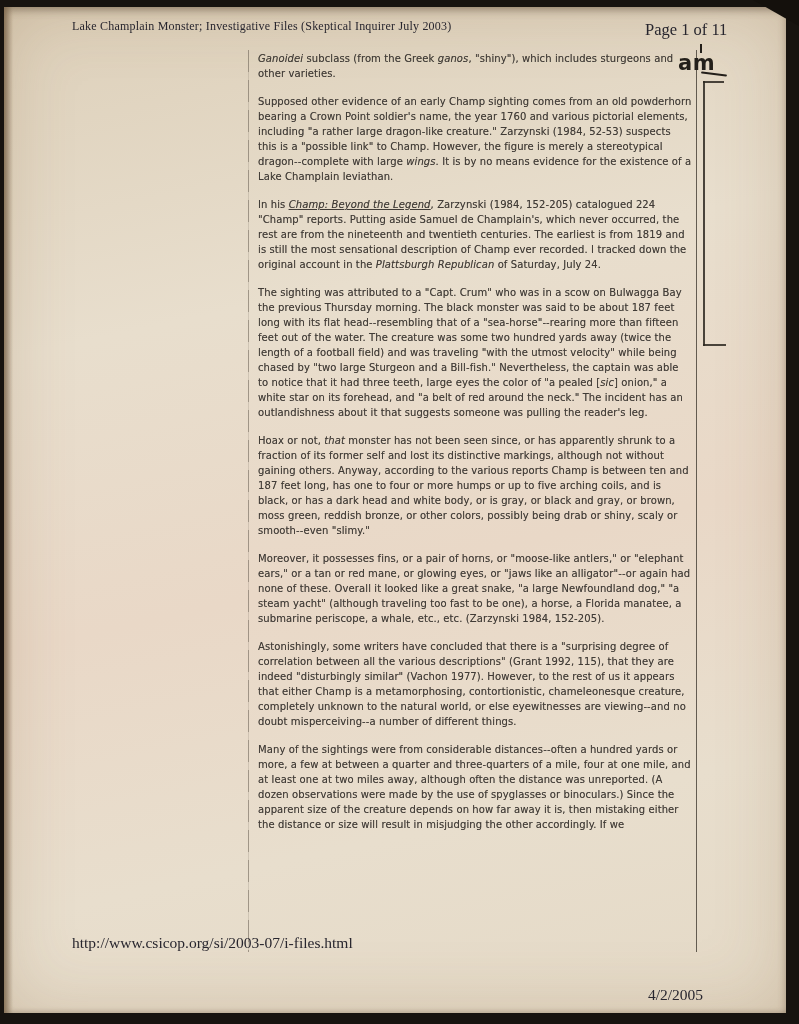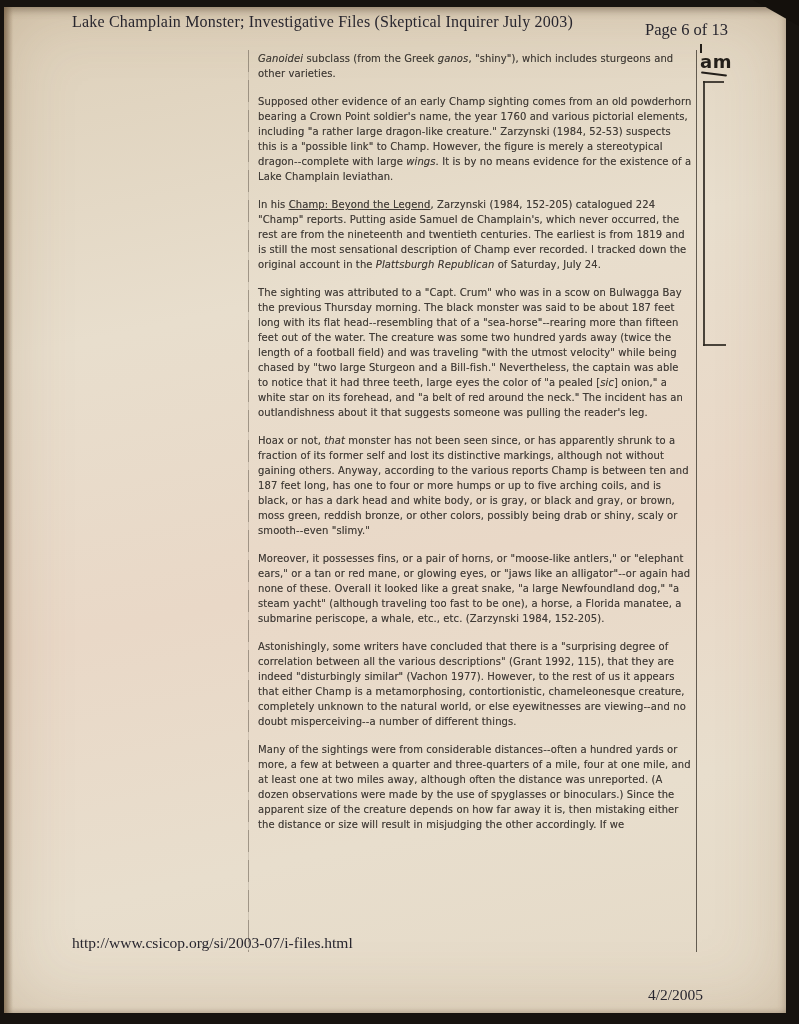--- a/index.html
+++ b/index.html
@@ -42,23 +42,23 @@
   }
   .corner-shadow {
     position: absolute;
     right: 0; top: 0;
     width: 0; height: 0;
     border-top: 26px solid #14100c;
     border-left: 46px solid transparent;
   }
   .header-title {
     position: absolute;
-    left: 72px; top: 13px;
+    left: 72px; top: 19px;
     font-family: "Liberation Serif", serif;
-    font-size: 16px;
+    font-size: 12px;
     color: var(--header-text);
     letter-spacing: 0.2px;
   }
   .page-indicator {
     position: absolute;
     left: 645px; top: 20px;
     font-family: "Liberation Serif", serif;
     font-size: 16.5px;
     color: var(--header-text);
   }
@@ -82,32 +82,32 @@
     left: 258px; top: 51px;
     width: 434px;
     font-size: 10px;
     line-height: 15px;
     letter-spacing: 0.1px;
     color: var(--body-text);
     text-shadow: 0 0 0.5px rgba(65,60,55,.55);
   }
   .article-body p { margin: 0 0 13px 0; }
   .article-body .i  { font-style: italic; }
-  .article-body .iu { text-decoration: underline; }
+  .article-body .iu { font-style: italic; text-decoration: underline; }
   .margin-note-tick {
     position: absolute;
     left: 700px; top: 44px;
     width: 2px; height: 9px;
     background: var(--ink);
   }
   .margin-note {
     position: absolute;
-    left: 700px; top: 51px;
+    left: 678px; top: 51px;
     font-weight: bold;
-    font-size: 18px;
+    font-size: 21px;
     color: var(--ink);
     letter-spacing: 0.5px;
   }
   .margin-note-underline {
     position: absolute;
     left: 701px; top: 73px;
     width: 26px; height: 2px;
     background: var(--ink);
     transform: rotate(7deg);
     border-radius: 2px;
@@ -146,21 +146,21 @@
   }
 </style>
 </head>
 <body>
 
 <div class="paper"></div>
 <div class="sheet-edge"></div>
 <div class="corner-shadow"></div>
 
 <div class="header-title">Lake Champlain Monster; Investigative Files (Skeptical Inquirer July 2003)</div>
-<div class="page-indicator">Page 6 of 13</div>
+<div class="page-indicator">Page 1 of 11</div>
 
 <div class="column-rule left"></div>
 <div class="column-rule right"></div>
 
 <div class="article-body">
     <p><span class="i">Ganoidei</span><span> subclass (from the Greek </span><span class="i">ganos</span><span>, "shiny"), which includes sturgeons and other varieties.</span></p>
     <p><span>Supposed other evidence of an early Champ sighting comes from an old powderhorn bearing a Crown Point soldier's name, the year 1760 and various pictorial elements, including "a rather large dragon-like creature." Zarzynski (1984, 52-53) suspects this is a "possible link" to Champ. However, the figure is merely a stereotypical dragon--complete with large </span><span class="i">wings</span><span>. It is by no means evidence for the existence of a Lake Champlain leviathan.</span></p>
     <p><span>In his </span><span class="iu">Champ: Beyond the Legend</span><span>, Zarzynski (1984, 152-205) catalogued 224 "Champ" reports. Putting aside Samuel de Champlain's, which never occurred, the rest are from the nineteenth and twentieth centuries. The earliest is from 1819 and is still the most sensational description of Champ ever recorded. I tracked down the original account in the </span><span class="i">Plattsburgh Republican</span><span> of Saturday, July 24.</span></p>
     <p><span>The sighting was attributed to a "Capt. Crum" who was in a scow on Bulwagga Bay the previous Thursday morning. The black monster was said to be about 187 feet long with its flat head--resembling that of a "sea-horse"--rearing more than fifteen feet out of the water. The creature was some two hundred yards away (twice the length of a football field) and was traveling "with the utmost velocity" while being chased by "two large Sturgeon and a Bill-fish." Nevertheless, the captain was able to notice that it had three teeth, large eyes the color of "a pealed [</span><span class="i">sic</span><span>] onion," a white star on its forehead, and "a belt of red around the neck." The incident has an outlandishness about it that suggests someone was pulling the reader's leg.</span></p>
     <p><span>Hoax or not, </span><span class="i">that</span><span> monster has not been seen since, or has apparently shrunk to a fraction of its former self and lost its distinctive markings, although not without gaining others. Anyway, according to the various reports Champ is between ten and 187 feet long, has one to four or more humps or up to five arching coils, and is black, or has a dark head and white body, or is gray, or black and gray, or brown, moss green, reddish bronze, or other colors, possibly being drab or shiny, scaly or smooth--even "slimy."</span></p>

